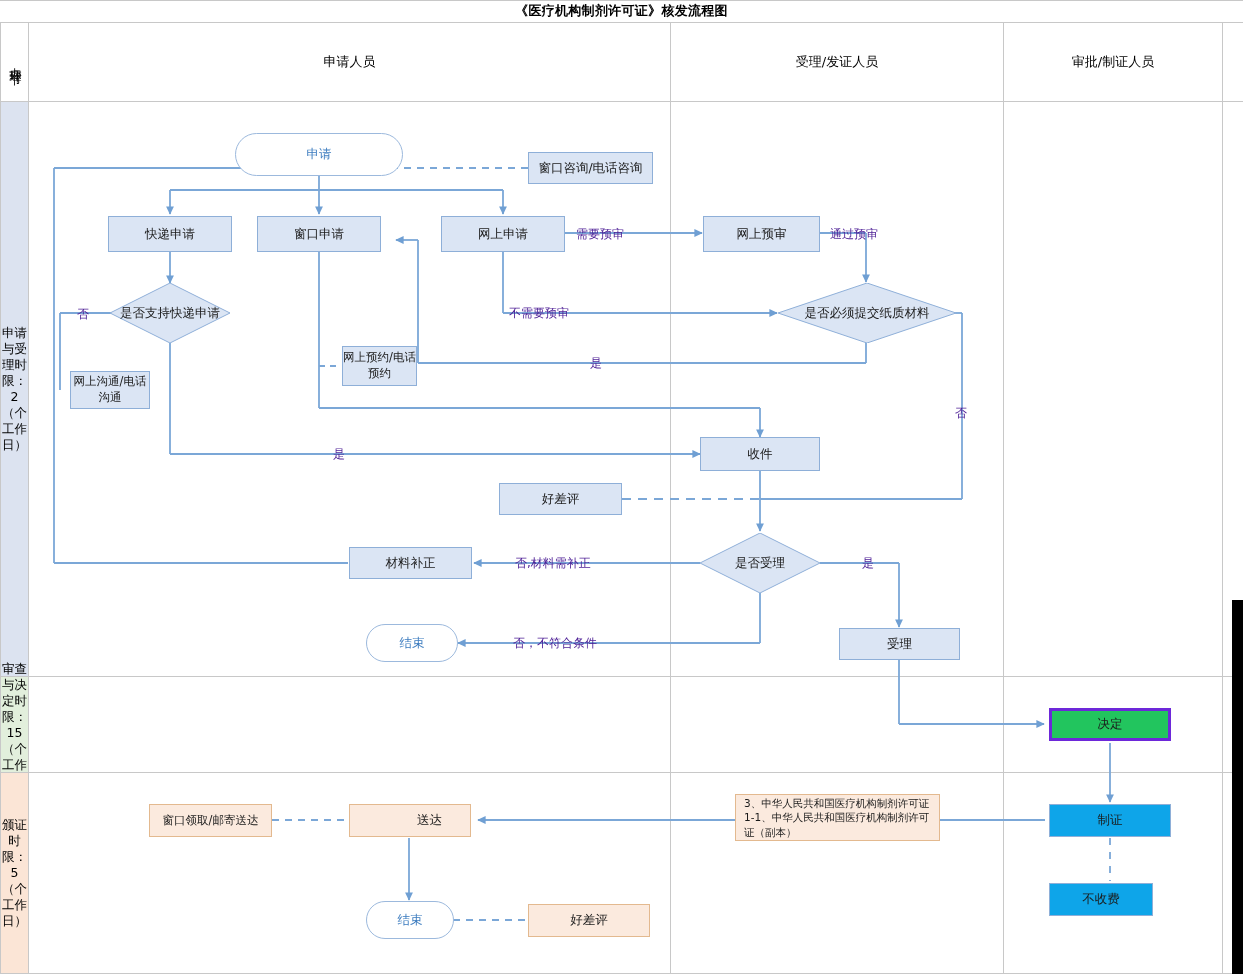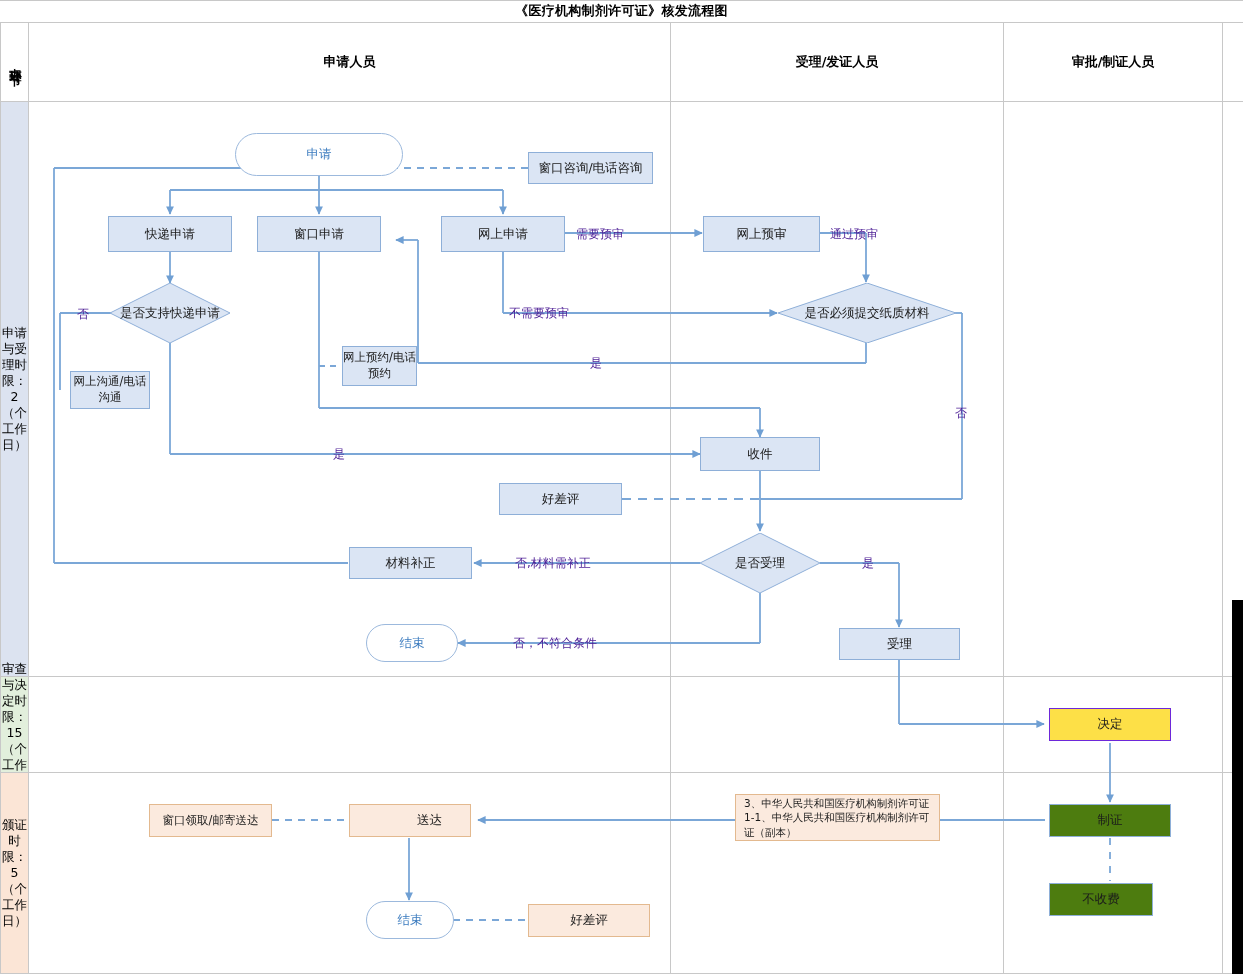--- a/index.html
+++ b/index.html
@@ -5,38 +5,38 @@
   html,body{margin:0;padding:0;background:#ffffff;}
   body{font-family:"DejaVu Sans","Liberation Sans",sans-serif;}
   #page{position:relative;width:1243px;height:974px;background:#fff;overflow:hidden;}
 
   
   .chrome-line{position:absolute;background:#c8c8c8;}
   .title-bar{position:absolute;left:0;top:0;width:1243px;height:22px;
     display:flex;align-items:center;justify-content:center;
     font-size:13px;font-weight:bold;color:#000;letter-spacing:.3px;}
   .hdr-cell{position:absolute;display:flex;align-items:center;justify-content:center;
-    font-size:13px;font-weight:bold;color:#000;}
+    font-size:13px;font-weight:normal;color:#000;}
 
   
   .stage{position:absolute;display:flex;align-items:center;justify-content:center;
     font-size:12.5px;color:#000;line-height:1.28;text-align:center;
     box-sizing:border-box;}
   .stage span{display:block;width:26px;word-break:break-all;}
   .stage-a{background:#dce3f0;}
   .stage-b{background:#e2efdc;}
   .stage-c{background:#fbe5d6;}
 
   
   .node{position:absolute;box-sizing:border-box;display:flex;align-items:center;
     justify-content:center;text-align:center;font-size:12.5px;color:#1b1b1b;
     line-height:1.35;}
   .n-blue{background:#dbe5f4;border:1px solid #8eafd8;}
-  .n-green{background:#fde047;border:1px solid #6d28d9;}
-  .n-orange{background:#4d7c0f;border:1px solid #8eafd8;}
+  .n-green{background:#22c55e;border:3px solid #6d28d9;}
+  .n-orange{background:#0ea5e9;border:1px solid #8eafd8;}
   .n-orange-b{background:#fbeade;border:1px solid #e3b98f;}
   .n-term{background:#ffffff;border:1px solid #9cb9dd;border-radius:24px;color:#3b7bbf;}
   .n-left{justify-content:flex-start;padding-left:10px;text-align:left;}
 
   
   .dia{position:absolute;}
   .dia .shape{position:absolute;inset:0;}
   .dia .txt{position:absolute;inset:0;display:flex;align-items:center;
     justify-content:center;text-align:center;font-size:12.5px;color:#1b1b1b;
     line-height:1.3;}

